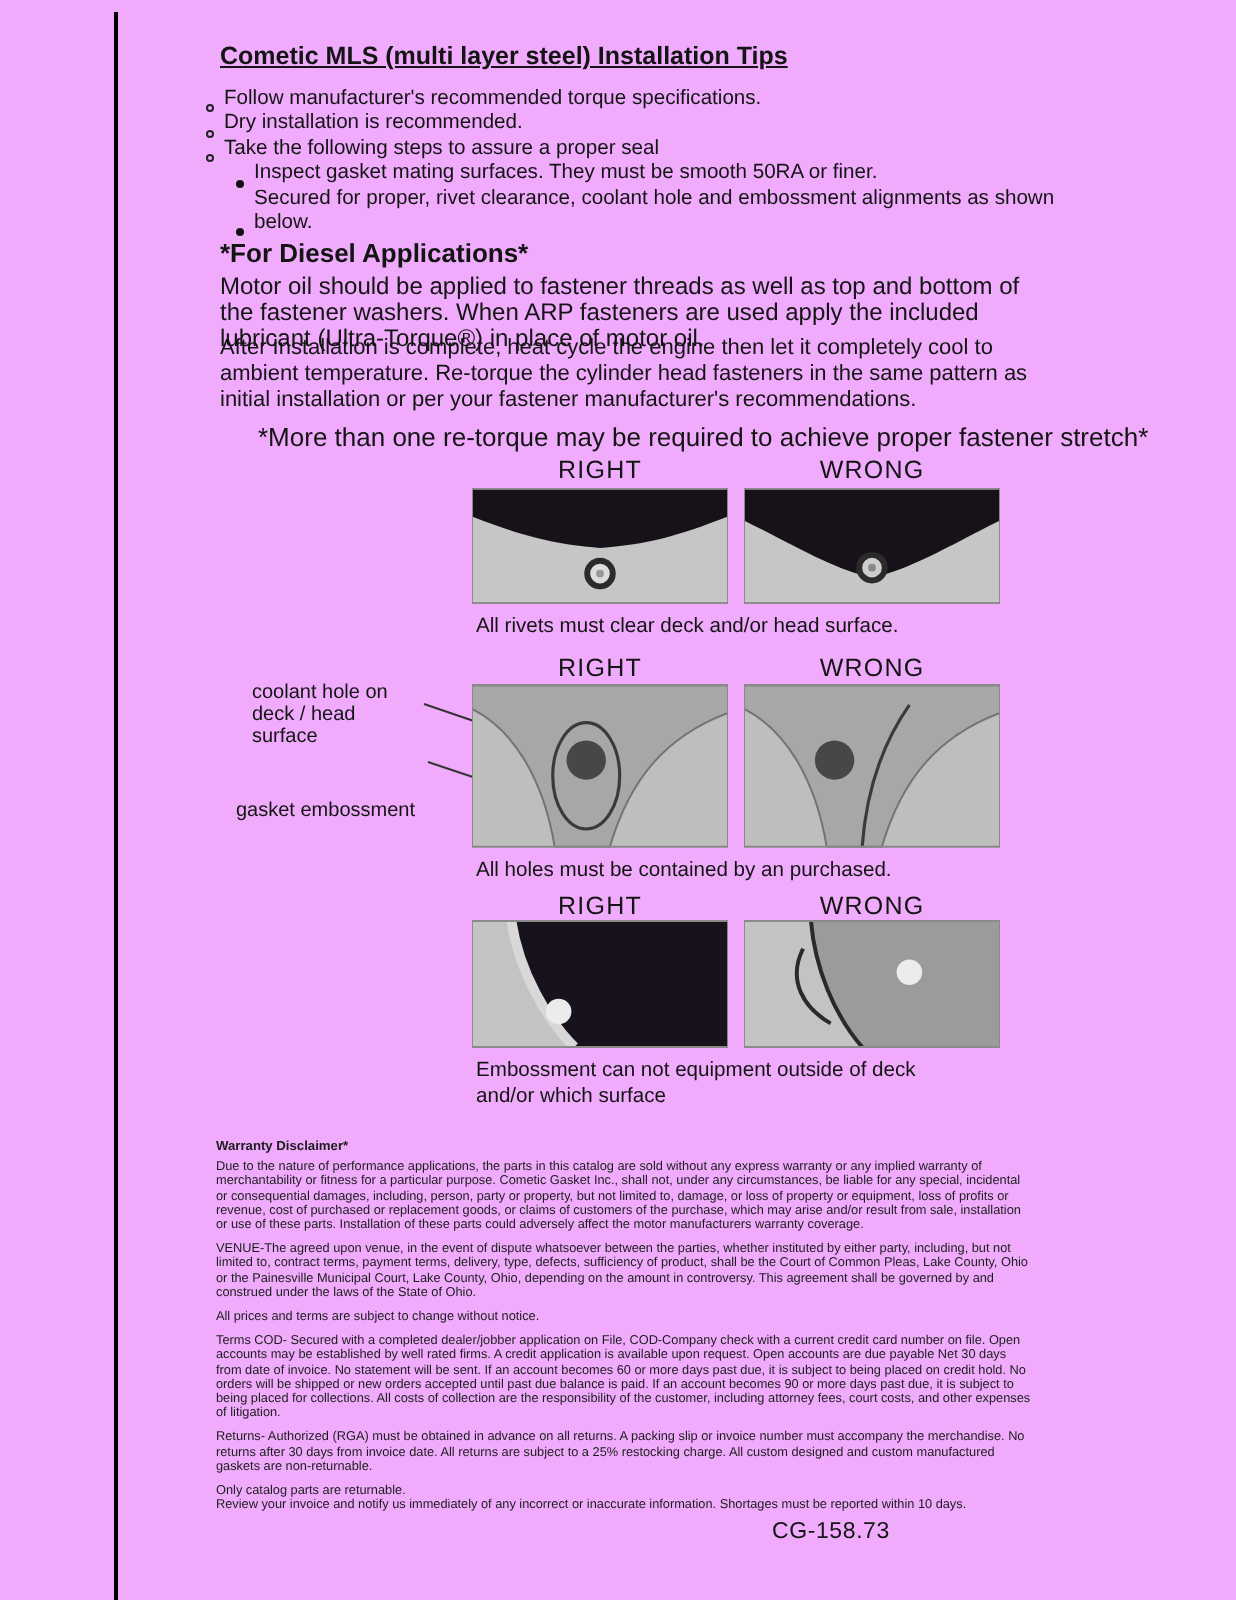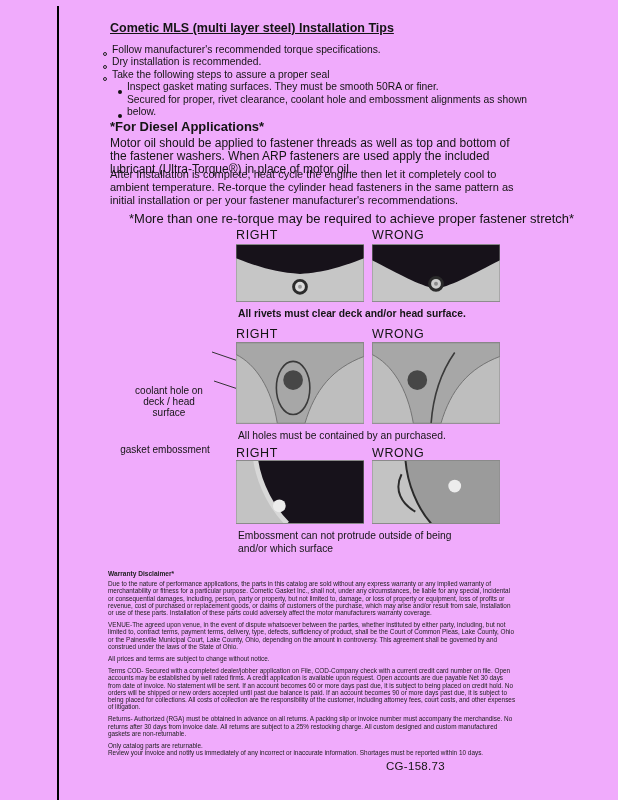--- a/index.html
+++ b/index.html
@@ -12,25 +12,25 @@
   .title { position:absolute; left:110px; top:21px; font-size:12.5px; font-weight:bold; text-decoration:underline; }
   .bullets { position:absolute; left:103px; top:44px; width:430px; font-size:10.3px; line-height:12.4px; }
   .brow { display:flex; align-items:flex-end; }
   .brow .m-circle { width:4px; height:4px; border:1px solid #222; border-radius:50%; margin:4px 5px 0 0; flex:none; }
   .brow.sub { margin-left:15px; }
   .brow .m-dot { width:4px; height:4px; background:#111; border-radius:50%; margin:4px 5px 0 0; flex:none; }
   .diesel-h { position:absolute; left:110px; top:119px; font-size:13px; font-weight:bold; }
   .para1 { position:absolute; left:110px; top:137px; width:414px; font-size:12px; line-height:13px; }
   .para2 { position:absolute; left:110px; top:168px; width:404px; font-size:11px; line-height:13px; }
   .note  { position:absolute; left:110px; top:211px; font-size:13px;margin-left:19px; }
-  .hdr { position:absolute; width:128px; font-size:12.5px; letter-spacing:0.6px; }
+  .hdr { position:absolute; width:128px; text-align:center; font-size:12.5px; letter-spacing:0.6px; }
   .panel { position:absolute; width:128px; line-height:0; }
   .panel svg { display:block; }
   .cap { position:absolute; font-size:10.3px; line-height:12.5px; }
-  .lbl { position:absolute; font-size:10px; line-height:11px; text-align:center;margin-top:44px; }
+  .lbl { position:absolute; font-size:10px; line-height:11px; text-align:left; }
   .legal { position:absolute; left:108px; top:570px; width:408px; font-size:6.4px; line-height:7.2px; color:#1c1c1c; }
   .legal h2 { font-size:6.6px; font-weight:bold; margin-bottom:3px; }
   .legal p { margin-bottom:5px; }
   .legal p.tight { margin-bottom:0; }
   .footer { position:absolute; left:386px; top:760px; font-size:11.5px; letter-spacing:0.3px; }
   .conn { position:absolute; left:195px; top:344px; }
 </style>
 </head>
 <body>
 
@@ -82,21 +82,21 @@
   </div>
   <div class="panel" style="left:372px; top:244px;">
     <svg width="128" height="58" viewBox="0 0 130 58">
       <rect width="130" height="58" fill="#c6c6c6"></rect>
       <path d="M0,0 H130 V16 C102,30 84,41 65,45 C46,41 28,30 0,16 Z" fill="#17121a"></path>
       <circle cx="65" cy="40" r="6.5" fill="#cdcdcd" stroke="#2b2b2b" stroke-width="3"></circle>
       <circle cx="65" cy="40" r="2" fill="#8a8a8a"></circle>
       <rect width="130" height="58" fill="none" stroke="#8a8a8a" stroke-width="1"></rect>
     </svg>
   </div>
-  <div class="cap" style="left:238px; top:308px;font-weight:bold;">All rivets must clear deck and/or head surface.</div>
+  <div class="cap" style="left:238px; top:308px;">All rivets must clear deck and/or head surface.</div>
 
   <div class="hdr" style="left:236px; top:327px;">RIGHT</div>
   <div class="hdr" style="left:372px; top:327px;">WRONG</div>
 
   <div class="lbl" style="left:126px; top:341px; width:86px;">
     <div>coolant hole on</div>
     <div>deck / head surface</div>
   </div>
   <div class="lbl" style="left:118px; top:400px; width:94px;">gasket embossment</div>
 
@@ -141,21 +141,21 @@
     <svg width="128" height="64" viewBox="0 0 130 64">
       <rect width="130" height="64" fill="#c3c3c3"></rect>
       <path d="M34,0 H130 V64 H60 C46,48 36,24 34,0 Z" fill="#9b9b9b"></path>
       <path d="M34,0 C36,24 46,48 60,64" fill="none" stroke="#2a2a2a" stroke-width="2"></path>
       <path d="M30,14 C22,30 30,44 44,52" fill="none" stroke="#2a2a2a" stroke-width="2"></path>
       <circle cx="84" cy="26" r="6.5" fill="#ececec"></circle>
       <rect width="130" height="64" fill="none" stroke="#8a8a8a" stroke-width="1"></rect>
     </svg>
   </div>
   <div class="cap" style="left:238px; top:530px; width:260px;">
-    <div>Embossment can not protrude outside of being</div>
+    <div>Embossment can not equipment outside of deck</div>
     <div>and/or which surface</div>
   </div>
 
   <div class="legal">
     <h2>Warranty Disclaimer*</h2>
     <p>Due to the nature of performance applications, the parts in this catalog are sold without any express warranty or any implied warranty of merchantability or fitness for a particular purpose.  Cometic Gasket Inc., shall not, under any circumstances, be liable for any special, incidental or consequential damages, including, person, party or property, but not limited to, damage, or loss of property or equipment, loss of profits or revenue, cost of purchased or replacement goods, or claims of customers of the purchase, which may arise and/or result from sale, installation or use of these parts.  Installation of these parts could adversely affect the motor manufacturers warranty coverage.</p>
     <p>VENUE-The agreed upon venue, in the event of dispute whatsoever between the parties, whether instituted by either party, including, but not limited to, contract terms, payment terms, delivery, type, defects, sufficiency of product, shall be the Court of Common Pleas, Lake County, Ohio or the Painesville Municipal Court, Lake County, Ohio, depending on the amount in controversy. This agreement shall be governed by and construed under the laws of the State of Ohio.</p>
     <p>All prices and terms are subject to change without notice.</p>
     <p>Terms COD- Secured with a completed dealer/jobber application on File, COD-Company check with a current credit card number on file.  Open accounts may be established by well rated firms.  A credit application is available upon request.  Open accounts are due payable Net 30 days from date of invoice.  No statement will be sent.  If an account becomes 60 or more days past due, it is subject to being placed on credit hold.  No orders will be shipped or new orders accepted until past due balance is paid.  If an account becomes 90 or more days past due, it is subject to being placed for collections.  All costs of collection are the responsibility of the customer, including attorney fees, court costs, and other expenses of litigation.</p>
     <p>Returns- Authorized (RGA) must be obtained in advance on all returns.  A packing slip or invoice number must accompany the merchandise.  No returns after 30 days from invoice date.  All returns are subject to a 25% restocking charge.  All custom designed and custom manufactured gaskets are non-returnable.</p>

